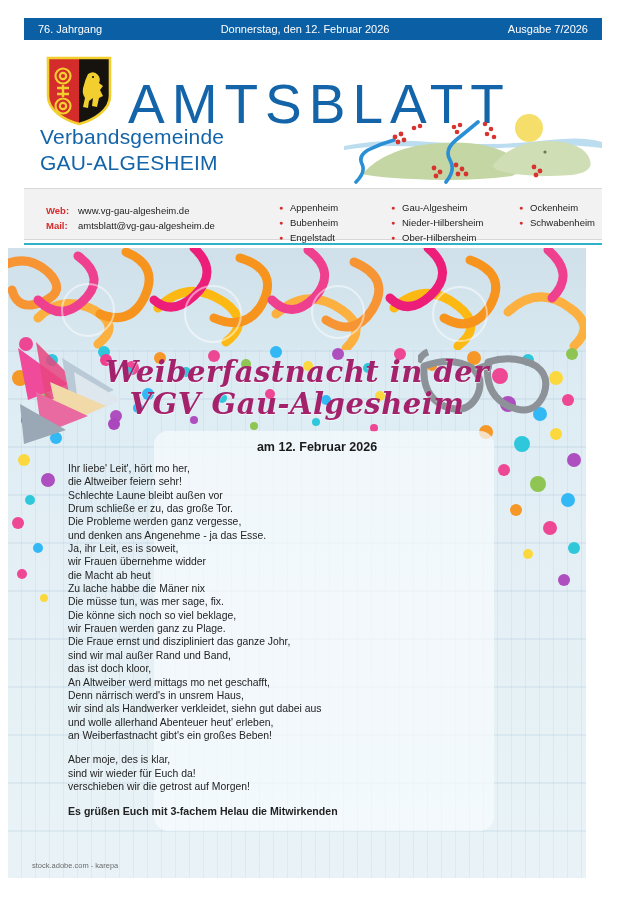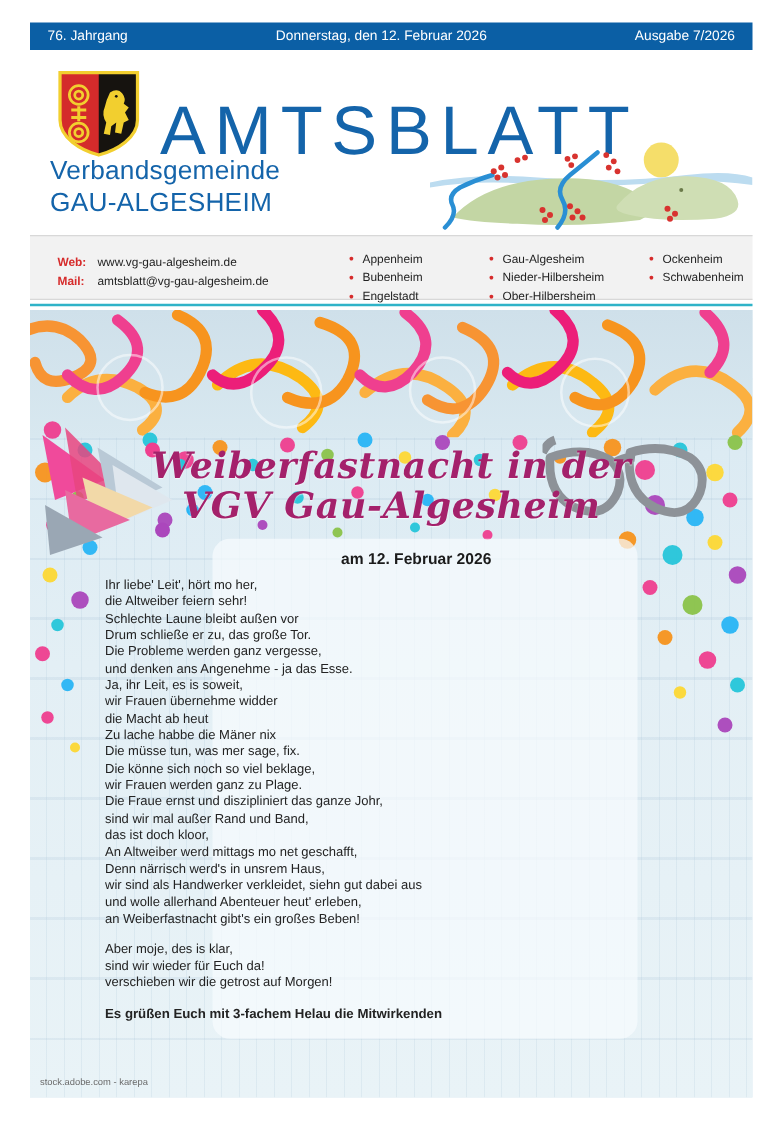--- a/index.html
+++ b/index.html
@@ -147,21 +147,21 @@
     left: 24px;
     top: 243px;
     width: 578px;
     height: 2px;
     background: #2fb3c8;
   }
 
   
   .carnival {
     position: absolute;
-    left: 24px;
+    left: 8px;
     top: 248px;
     width: 578px;
     height: 630px;
     overflow: hidden;
     background: #dce9f1;
   }
   
   .wood {
     position: absolute;
     inset: 0;

